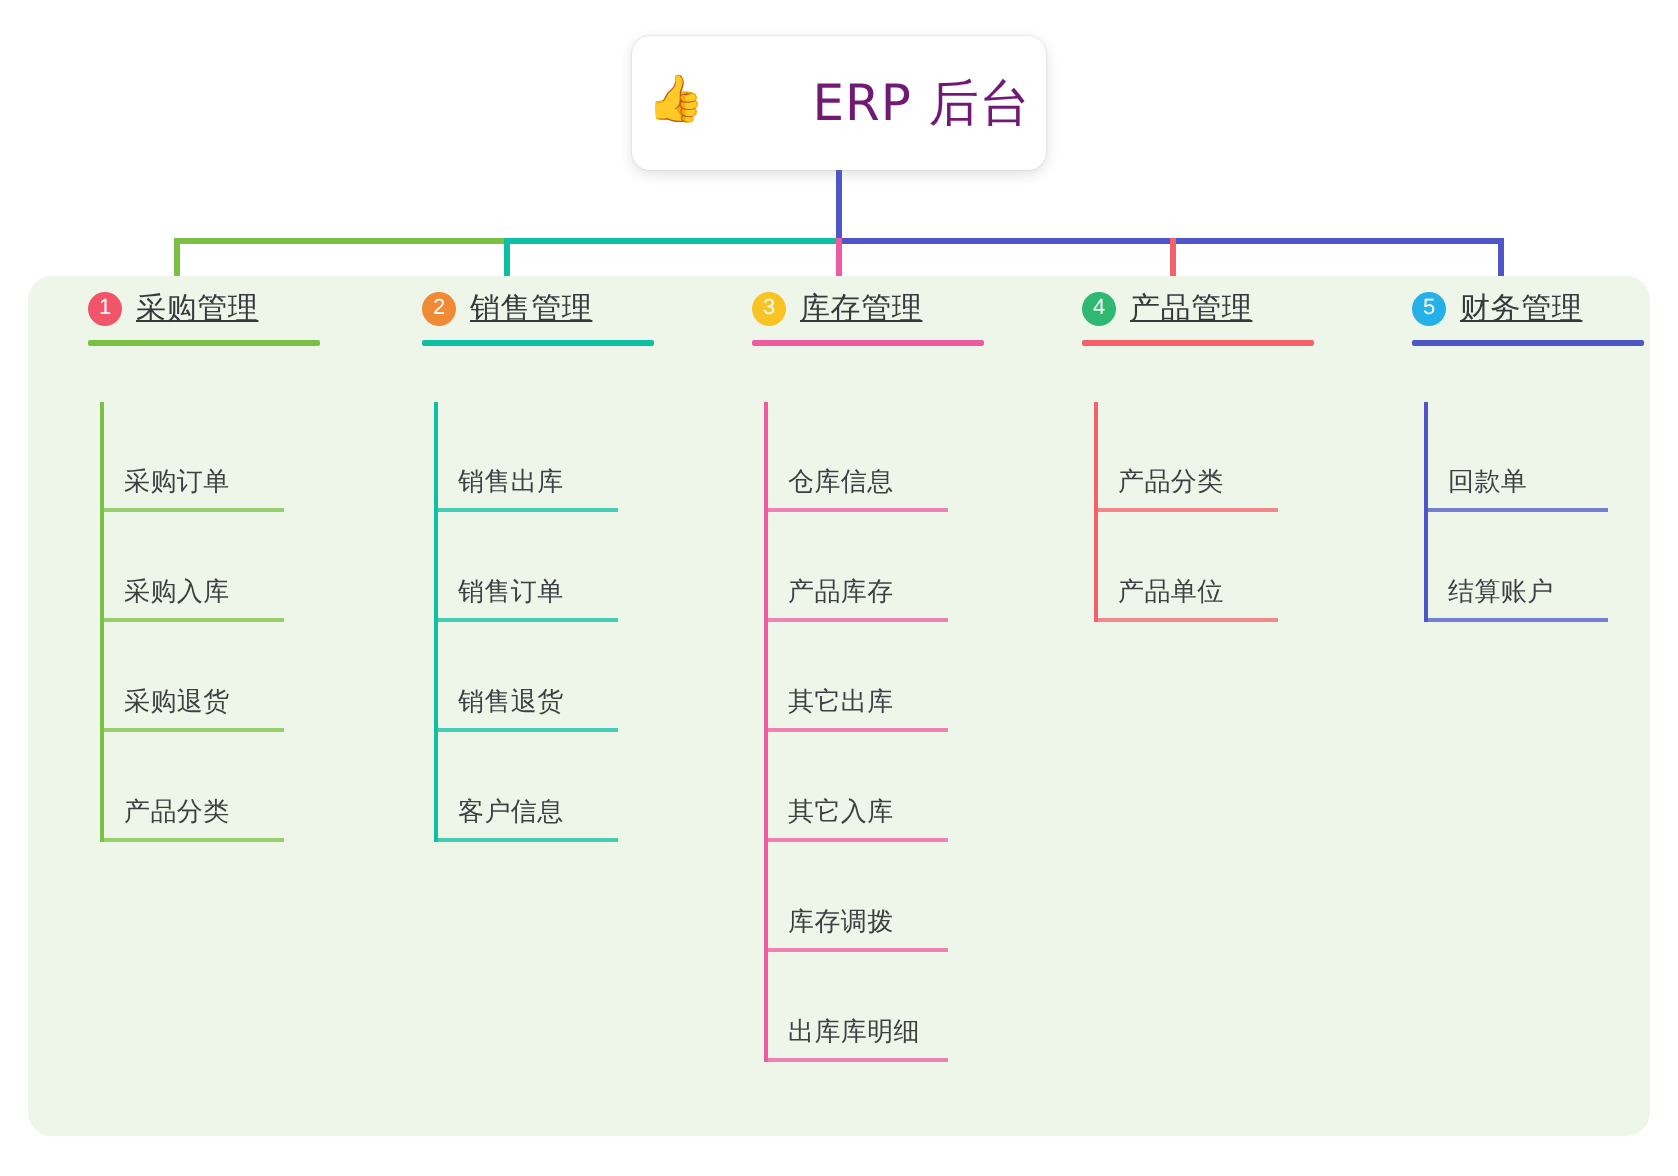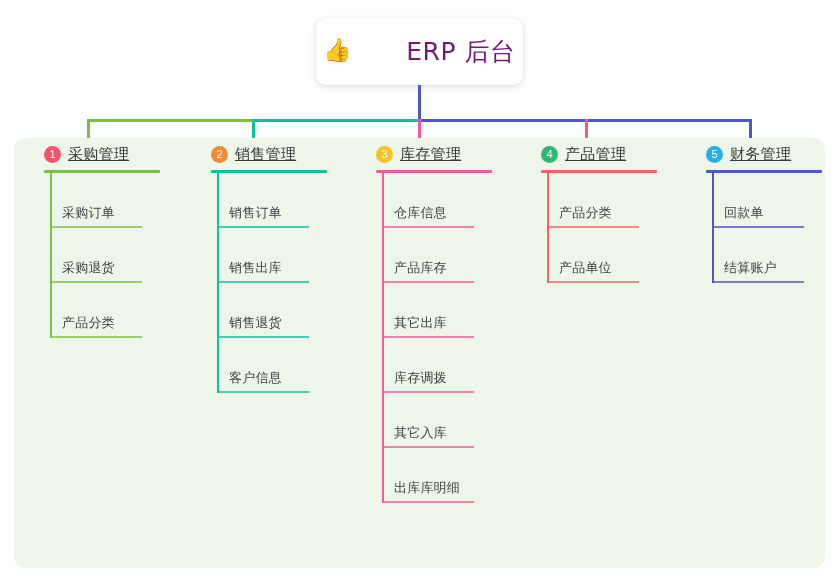--- a/index.html
+++ b/index.html
@@ -145,20 +145,21 @@
     height: 3px;
     width: 116px;
     margin-left: 14px;
     border-radius: 1px;
   }
 
   .items {
     position: relative;
     margin-left: 20px;
     padding-left: 0;
+    margin-top: 28px;
   }
   .spine {
     position: absolute;
     left: 0;
     top: 0;
     bottom: 0;
     width: 2px;
   }
   .item {
     position: relative;
@@ -213,46 +214,50 @@
             <span class="col-title">采购管理</span>
           </div>
           <div class="col-rule" style="background: rgb(122, 193, 67);"></div>
           <div class="items">
             <div class="spine" style="background: rgb(122, 193, 67);"></div>
             <div class="item">
               <span class="item-label">采购订单</span>
               <div class="item-line" style="background: rgb(122, 193, 67); opacity: 0.75;"></div>
             </div>
             <div class="item">
+              <span class="item-label">采购入库</span>
+              <div class="item-line" style="background: rgb(122, 193, 67); opacity: 0.75;"></div>
+            </div>
+            <div class="item">
               <span class="item-label">采购退货</span>
               <div class="item-line" style="background: rgb(122, 193, 67); opacity: 0.75;"></div>
             </div>
             <div class="item">
               <span class="item-label">产品分类</span>
               <div class="item-line" style="background: rgb(122, 193, 67); opacity: 0.75;"></div>
             </div>
           </div>
         </div>
         <div class="column c2">
           <div class="col-head">
             <span class="badge" style="background: rgb(240, 138, 53);">2</span>
             <span class="col-title">销售管理</span>
           </div>
           <div class="col-rule" style="background: rgb(15, 191, 161);"></div>
           <div class="items">
             <div class="spine" style="background: rgb(15, 191, 161);"></div>
             <div class="item">
+              <span class="item-label">销售出库</span>
+              <div class="item-line" style="background: rgb(15, 191, 161); opacity: 0.75;"></div>
+            </div>
+            <div class="item">
               <span class="item-label">销售订单</span>
               <div class="item-line" style="background: rgb(15, 191, 161); opacity: 0.75;"></div>
             </div>
             <div class="item">
-              <span class="item-label">销售出库</span>
-              <div class="item-line" style="background: rgb(15, 191, 161); opacity: 0.75;"></div>
-            </div>
-            <div class="item">
               <span class="item-label">销售退货</span>
               <div class="item-line" style="background: rgb(15, 191, 161); opacity: 0.75;"></div>
             </div>
             <div class="item">
               <span class="item-label">客户信息</span>
               <div class="item-line" style="background: rgb(15, 191, 161); opacity: 0.75;"></div>
             </div>
           </div>
         </div>
         <div class="column c3">
@@ -269,25 +274,25 @@
             </div>
             <div class="item">
               <span class="item-label">产品库存</span>
               <div class="item-line" style="background: rgb(239, 91, 161); opacity: 0.75;"></div>
             </div>
             <div class="item">
               <span class="item-label">其它出库</span>
               <div class="item-line" style="background: rgb(239, 91, 161); opacity: 0.75;"></div>
             </div>
             <div class="item">
+              <span class="item-label">其它入库</span>
+              <div class="item-line" style="background: rgb(239, 91, 161); opacity: 0.75;"></div>
+            </div>
+            <div class="item">
               <span class="item-label">库存调拨</span>
-              <div class="item-line" style="background: rgb(239, 91, 161); opacity: 0.75;"></div>
-            </div>
-            <div class="item">
-              <span class="item-label">其它入库</span>
               <div class="item-line" style="background: rgb(239, 91, 161); opacity: 0.75;"></div>
             </div>
             <div class="item">
               <span class="item-label">出库库明细</span>
               <div class="item-line" style="background: rgb(239, 91, 161); opacity: 0.75;"></div>
             </div>
           </div>
         </div>
         <div class="column c4">
           <div class="col-head">

